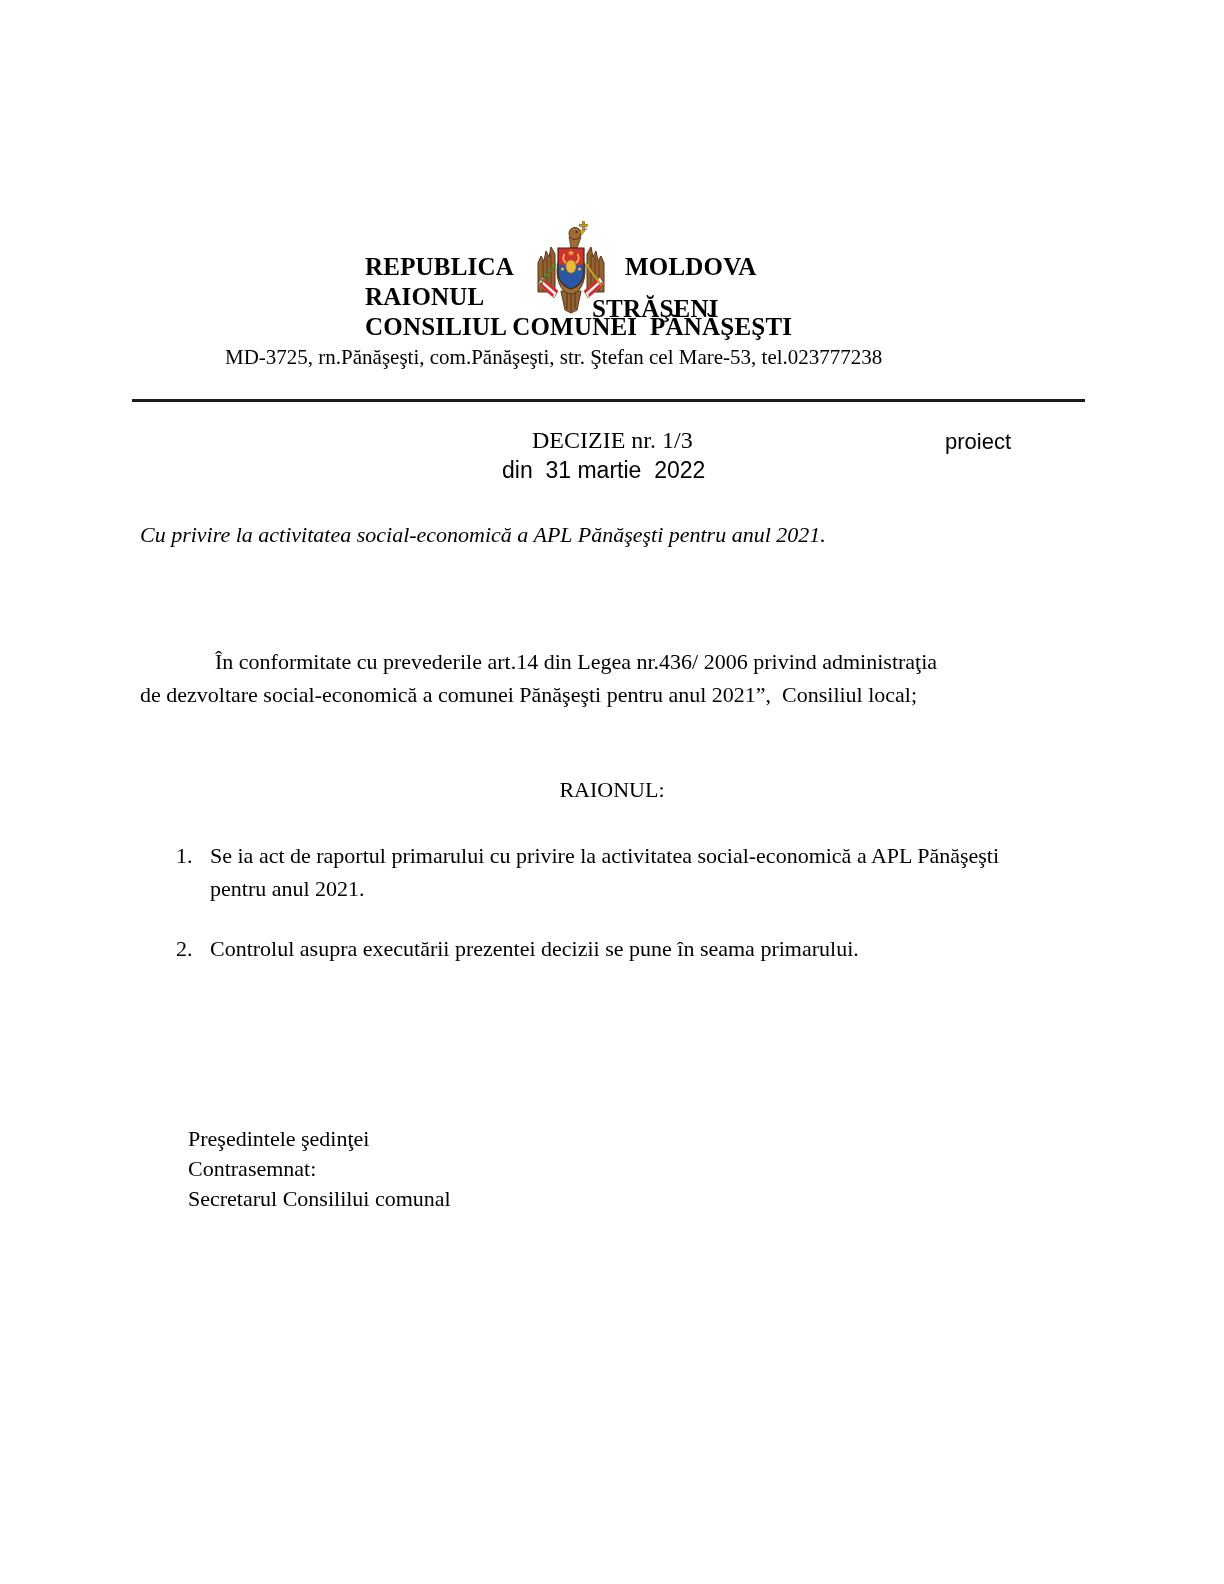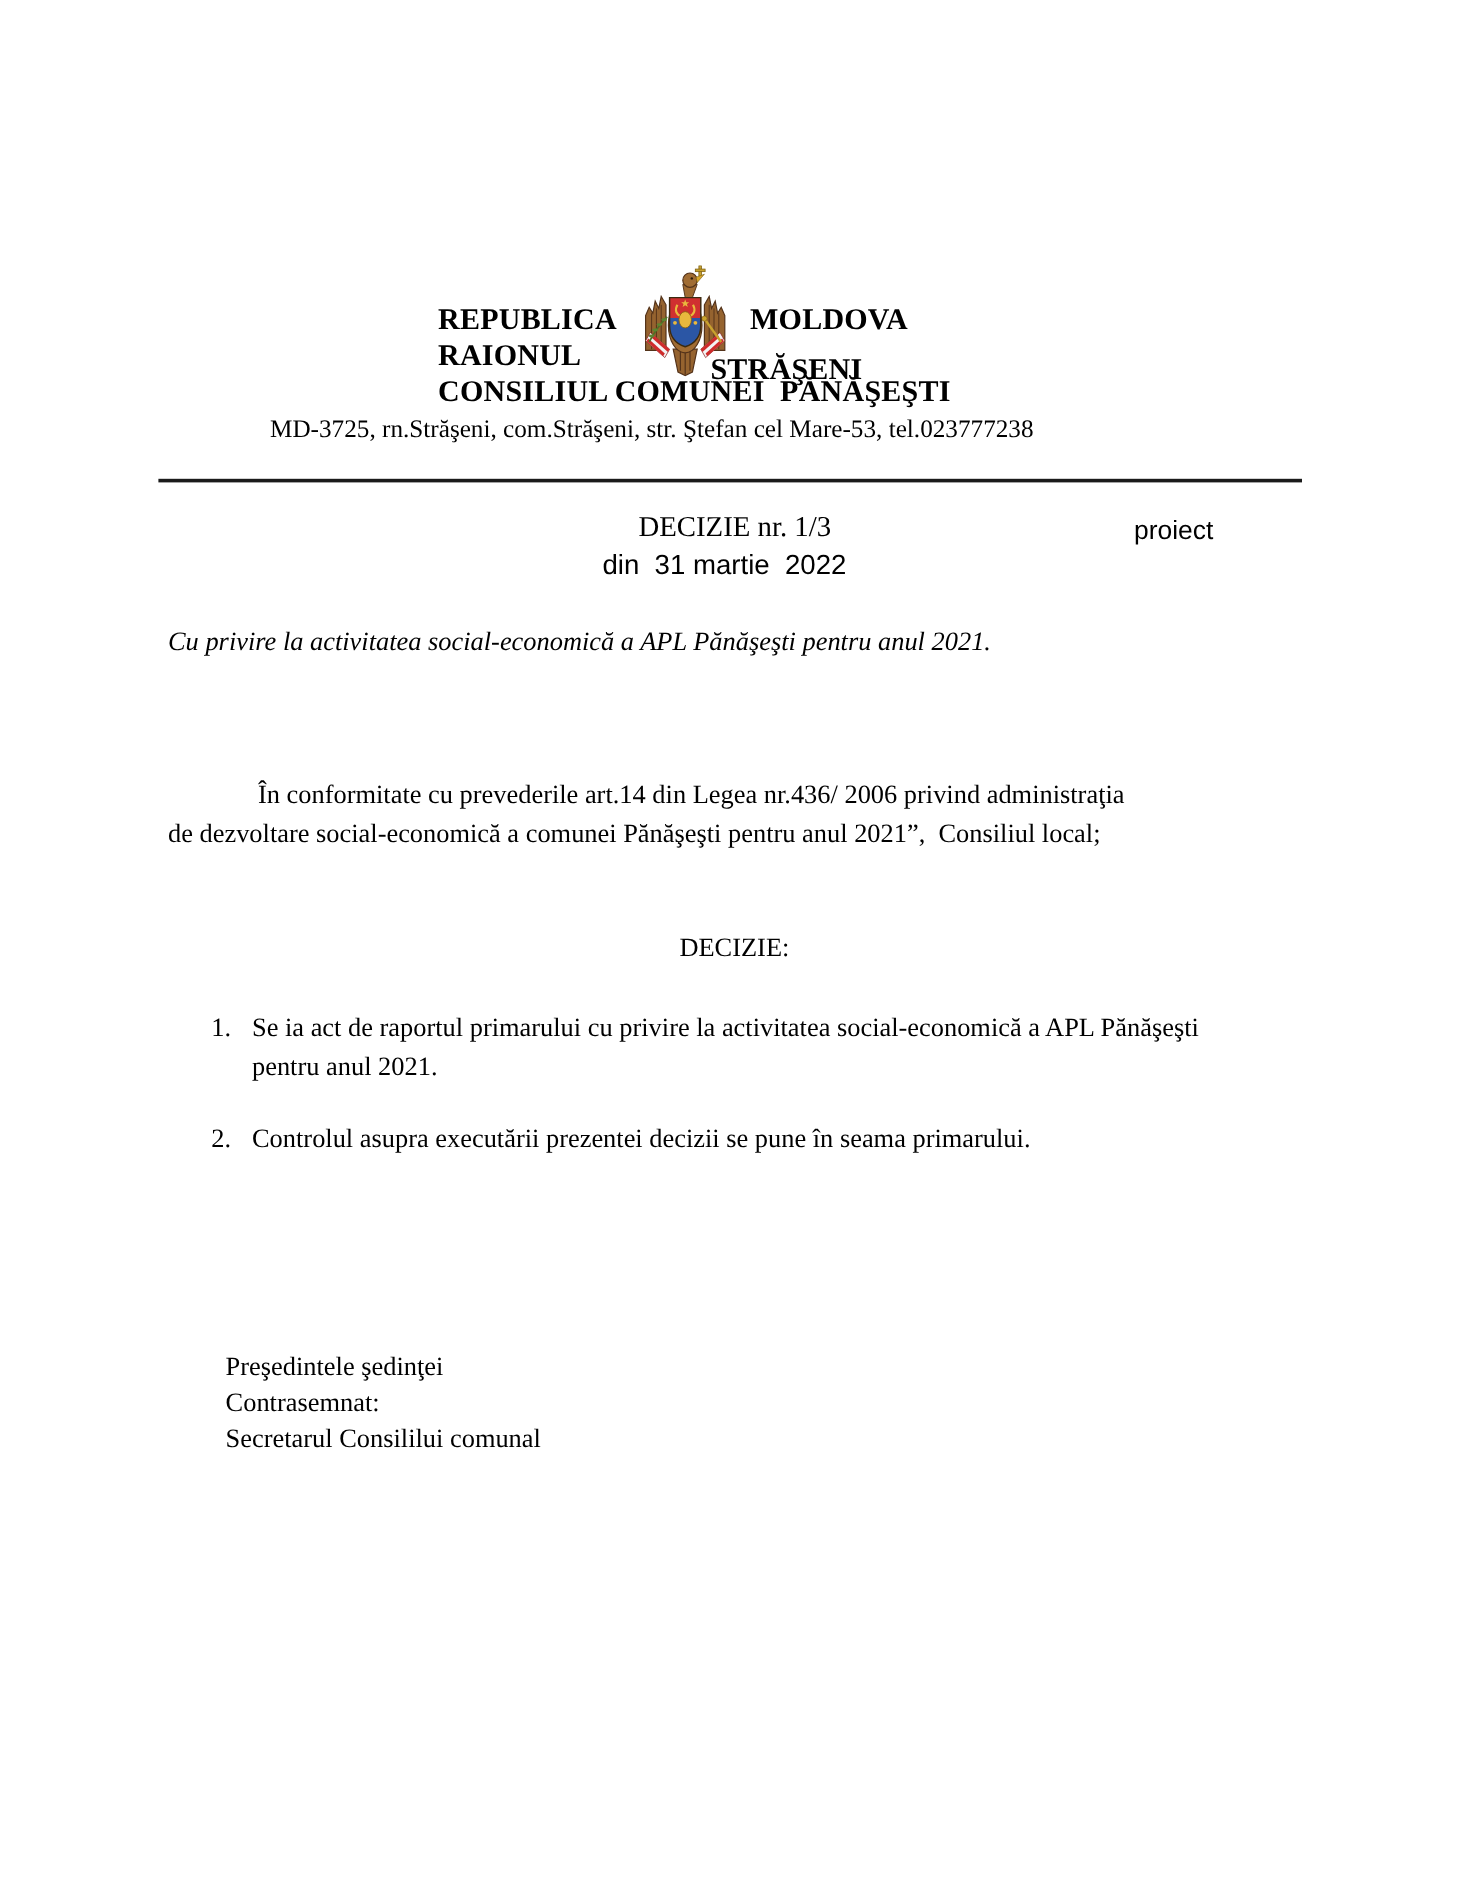--- a/index.html
+++ b/index.html
@@ -114,36 +114,36 @@
     <g>
       <path d="M30.5,33 c-2.5,4.5 -1,8 3,9.5" fill="none" stroke="#e9b83d" stroke-width="1.8"></path>
       <path d="M43.5,33 c2.5,4.5 1,8 -3,9.5" fill="none" stroke="#e9b83d" stroke-width="1.8"></path>
       <ellipse cx="37" cy="45.5" rx="5.2" ry="6.8" fill="#e9b83d" stroke="#8a6010" stroke-width="0.7"></ellipse>
       <polygon points="37,28.5 37.9,30.9 40.4,30.9 38.4,32.4 39.2,34.8 37,33.3 34.8,34.8 35.6,32.4 33.6,30.9 36.1,30.9" fill="#e9b83d"></polygon>
       <circle cx="28.5" cy="48" r="1.6" fill="#e9b83d"></circle>
       <circle cx="45.5" cy="48" r="1.6" fill="#e9b83d"></circle>
     </g>
   </svg>
 
-  <div class="abs address pre" style="left:225px; top:344px;">MD-3725, rn.Străşeni, com.Străşeni, str. Ştefan cel Mare-53, tel.023777238</div>
+  <div class="abs address pre" style="left:225px; top:344px;">MD-3725, rn.Pănăşeşti, com.Pănăşeşti, str. Ştefan cel Mare-53, tel.023777238</div>
 
   <div class="abs rule" style="left:132px; top:399px; width:953px;"></div>
 
   <div class="abs decision-no pre" style="left:532px; top:425px;">DECIZIE nr. 1/3</div>
   <div class="abs status pre" style="left:945px; top:427px;">proiect</div>
   <div class="abs date-line pre" style="left:502px; top:455px;">din  31 martie  2022</div>
 
   <div class="abs subject pre" style="left:140px; top:520px;">Cu privire la activitatea social-economică a APL Pănăşeşti pentru anul 2021.</div>
 
   <div class="abs preamble" style="left:140px; top:645px;">
     <div class="pl first">În conformitate cu prevederile art.14 din Legea nr.436/ 2006 privind administraţia</div>
     <div class="pl">de dezvoltare social-economică a comunei Pănăşeşti pentru anul 2021”,  Consiliul local;</div>
   </div>
 
-  <div class="abs decide-heading" style="left:140px; top:775px;">DECIZIE:</div>
+  <div class="abs decide-heading" style="left:140px; top:775px;">RAIONUL:</div>
 
   <div class="abs list-item" style="left:176px; top:839px;">
     <span class="num">1.</span>
     <div>
       <div class="itl">Se ia act de raportul primarului cu privire la activitatea social-economică a APL Pănăşeşti</div>
       <div class="itl">pentru anul 2021.</div>
     </div>
   </div>
 
   <div class="abs list-item" style="left:176px; top:932px;">

